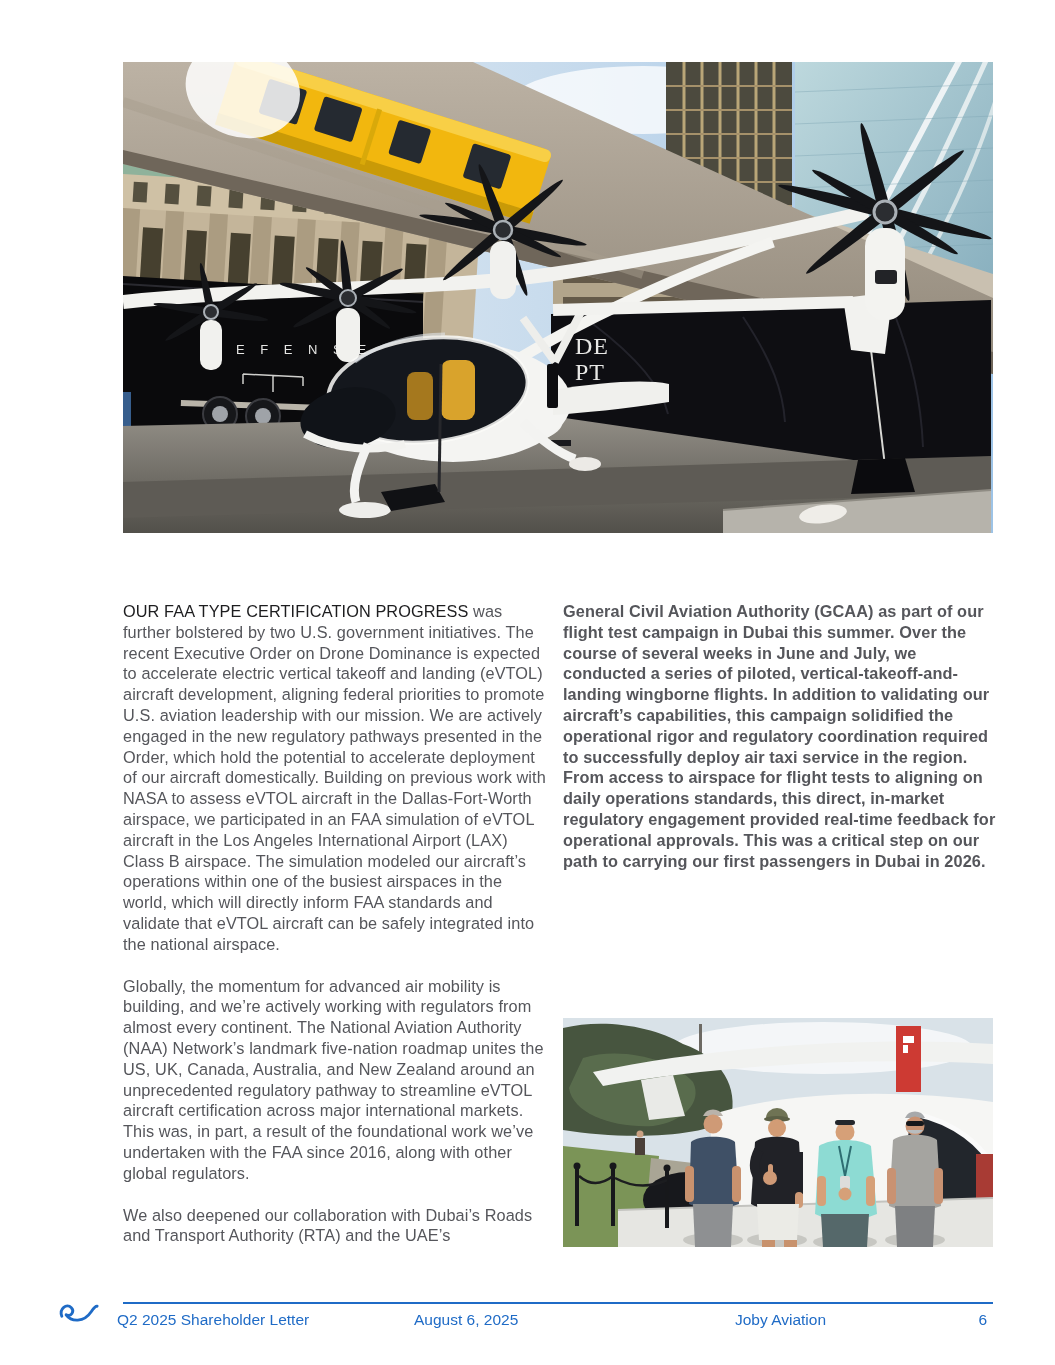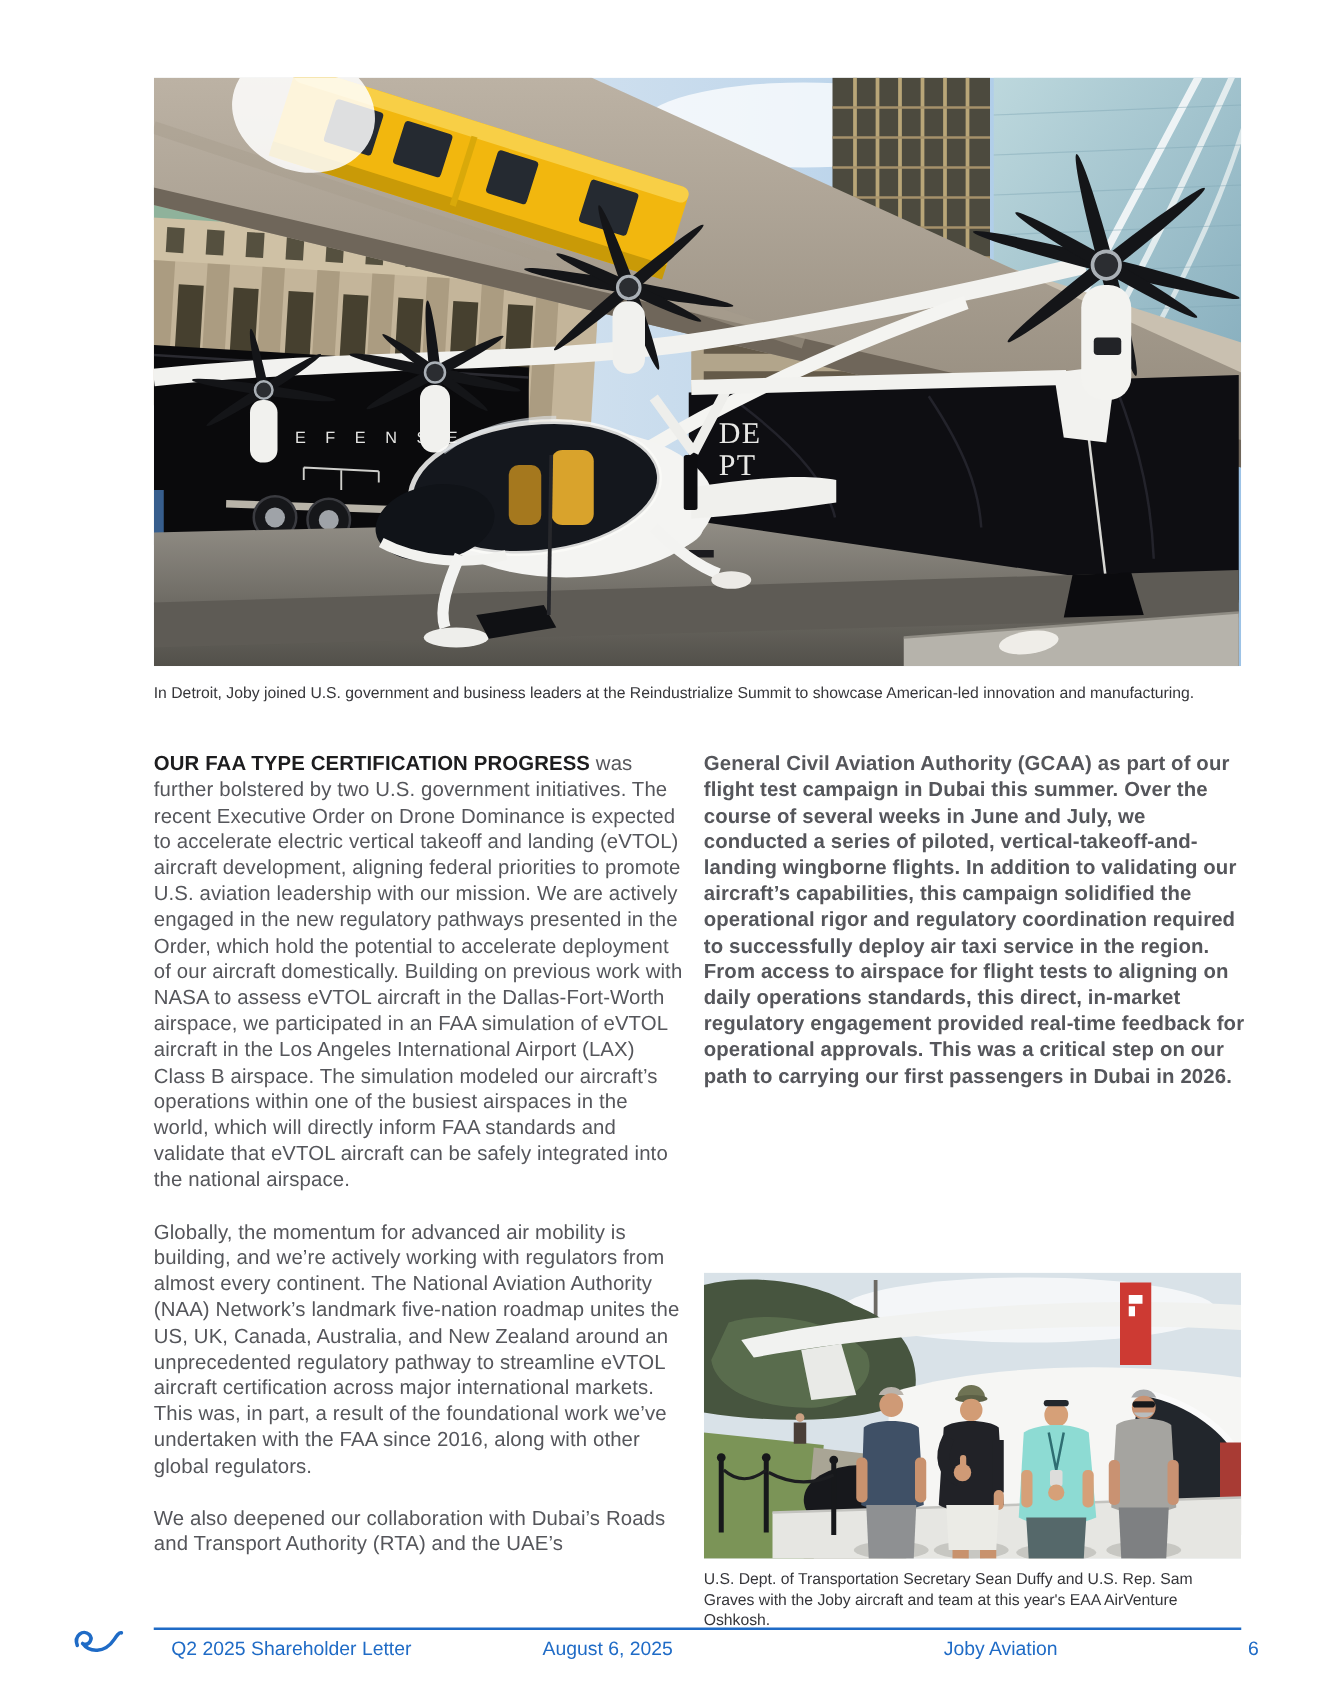--- a/index.html
+++ b/index.html
@@ -8,29 +8,29 @@
   
   .hero{position:absolute;left:123px;top:62px;width:870px;height:471px;overflow:hidden;}
   .hero svg{display:block;width:100%;height:100%;}
   .hero-caption{position:absolute;left:123px;top:546px;width:870px;
         font-size:12.6px;line-height:16px;color:#36363a;}
   
   .col{position:absolute;top:601px;font-size:16.3px;line-height:20.8px;color:#55565b;letter-spacing:.1px;}
   .col-left{left:123px;width:424px;}
   .col-right{left:563px;width:434px;font-weight:bold;}
   .col p{margin:0 0 21px 0;}
-  .col strong{color:#1d1d1f;font-weight:700;text-align:center;}
+  .col strong{color:#1d1d1f;font-weight:400;text-align:center;}
   
   .inline-photo{position:absolute;left:563px;top:1018px;width:430px;height:229px;overflow:hidden;}
   .inline-photo svg{display:block;width:100%;height:100%;}
   .inline-caption{position:absolute;left:563px;top:1255px;width:430px;
         font-size:12.6px;line-height:16.5px;color:#36363a;}
   
   .footer-rule{position:absolute;left:123px;top:1302px;width:870px;height:2px;background:#1f6bc6;}
-  .footer-row{position:absolute;left:137px;top:1310px;width:870px;display:flex;align-items:flex-end;
+  .footer-row{position:absolute;left:117px;top:1310px;width:870px;display:flex;align-items:flex-end;
         color:#1f6bc6;font-size:15.5px;line-height:20px;}
   .f-title{width:297px;}
   .f-date{width:297px;}
   .f-company{flex:1;margin-left:24px;}
   .f-page{width:30px;text-align:right;}
   .footer-logo{position:absolute;left:58px;top:1301px;width:42px;height:26px;}
 </style>
 </head>
 <body>
 
@@ -269,21 +269,20 @@
           <polygon points="258,430 312,422 322,440 268,449" fill="#101114"></polygon>
           <path d="M400,360 C420,380 438,392 452,397" stroke="#f3f3f1" stroke-width="9" fill="none"></path>
           <ellipse cx="462" cy="402" rx="16" ry="7" fill="#eceae6"></ellipse>
           <line x1="318" y1="302" x2="316" y2="430" stroke="#26272b" stroke-width="3"></line>
         </g>
         <rect x="424" y="302" width="11" height="44" rx="2" fill="#0d0d10"></rect>
       </g>
     </svg>
   </div>
 
-  <div class="hero-caption">In Detroit, Joby joined U.S. government and business leaders at the Reindustrialize Summit to showcase American-led innovation and manufacturing.</div>
 
   <div class="col col-left">
     <p><strong>OUR FAA TYPE CERTIFICATION PROGRESS</strong><span> was further bolstered by two U.S. government initiatives. The recent Executive Order on Drone Dominance is expected to accelerate electric vertical takeoff and landing (eVTOL) aircraft development, aligning federal priorities to promote U.S. aviation leadership with our mission. We are actively engaged in the new regulatory pathways presented in the Order, which hold the potential to accelerate deployment of our aircraft domestically. Building on previous work with NASA to assess eVTOL aircraft in the Dallas-Fort-Worth airspace, we participated in an FAA simulation of eVTOL aircraft in the Los Angeles International Airport (LAX) Class B airspace. The simulation modeled our aircraft’s operations within one of the busiest airspaces in the world, which will directly inform FAA standards and validate that eVTOL aircraft can be safely integrated into the national airspace.</span></p>
     <p>Globally, the momentum for advanced air mobility is building, and we’re actively working with regulators from almost every continent. The National Aviation Authority (NAA) Network’s landmark five-nation roadmap unites the US, UK, Canada, Australia, and New Zealand around an unprecedented regulatory pathway to streamline eVTOL aircraft certification across major international markets. This was, in part, a result of the foundational work we’ve undertaken with the FAA since 2016, along with other global regulators.</p>
     <p>We also deepened our collaboration with Dubai’s Roads and Transport Authority (RTA) and the UAE’s</p>
   </div>
 
   <div class="col col-right">
     <p>General Civil Aviation Authority (GCAA) as part of our flight test campaign in Dubai this summer. Over the course of several weeks in June and July, we conducted a series of piloted, vertical-takeoff-and-landing wingborne flights. In addition to validating our aircraft’s capabilities, this campaign solidified the operational rigor and regulatory coordination required to successfully deploy air taxi service in the region. From access to airspace for flight tests to aligning on daily operations standards, this direct, in-market regulatory engagement provided real-time feedback for operational approvals. This was a critical step on our path to carrying our first passengers in Dubai in 2026.</p>
   </div>
@@ -378,21 +377,20 @@
         <path d="M344,112 A9,7 0 0 0 360,112 Z" fill="#b9bdbf"></path>
         <rect x="343" y="103" width="18" height="5" rx="2.5" fill="#17181b"></rect>
         <path d="M330,122 C338,115 366,115 374,122 L378,188 C360,195 342,195 326,188 Z" fill="#a5a4a0"></path>
         <rect x="324" y="150" width="9" height="36" rx="4" fill="#c99272"></rect>
         <rect x="371" y="150" width="9" height="36" rx="4" fill="#c99272"></rect>
         <polygon points="332,188 372,188 370,229 334,229" fill="#7e8082"></polygon>
       </g>
     </svg>
   </div>
 
-  <div class="inline-caption">U.S. Dept. of Transportation Secretary Sean Duffy and U.S. Rep. Sam Graves with the Joby aircraft and team at this year's EAA AirVenture Oshkosh.</div>
 
   <div class="footer-rule"></div>
   <div class="footer-logo">
     <svg viewBox="0 0 44 26">
       <path d="M4,16 C1,8 9,2 14,7 C17.5,10.5 14,17 8.5,14.5 M8.5,14.5 C14,22 27,23 35,11 C37,8 39,5 41,5.5" stroke="#1f6bc6" stroke-width="3" fill="none" stroke-linecap="round"></path>
     </svg>
   </div>
   <div class="footer-row">
     <span class="f-title">Q2 2025 Shareholder Letter</span>
     <span class="f-date">August 6, 2025</span>

